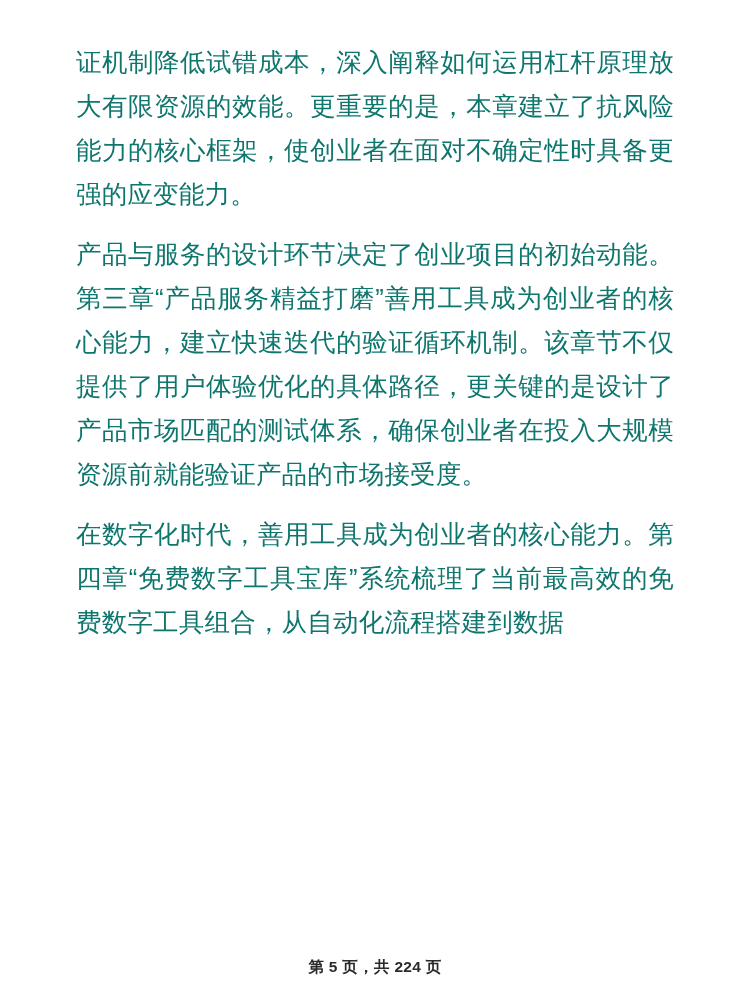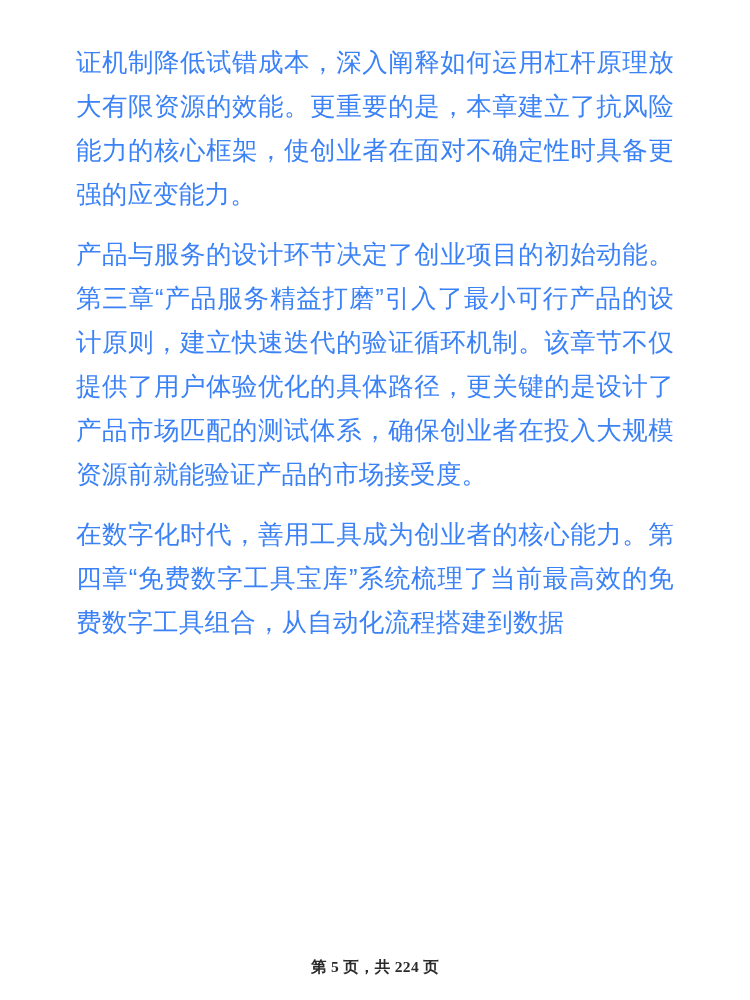--- a/index.html
+++ b/index.html
@@ -21,49 +21,48 @@
     height: 1000px;
     padding: 40px 76px 0 76px;
     background: #ffffff;
   }
   .body-text {
     font-size: 25.5px;
     line-height: 44px;
     letter-spacing: 0.2px;
     text-align: justify;
     text-justify: inter-character;
-    color: #3b82f6;
+    color: #0f766e;
     font-weight: 500;
   }
   .para {
     margin: 0 0 16px 0;
     text-indent: 0;
   }
   .para:last-of-type {
     margin-bottom: 16px;
   }
   .footer {
     position: absolute;
     left: 0;
     right: 0;
     bottom: 22px;
     text-align: center;
     font-size: 15.5px;
     font-weight: 700;
     color: #2b2b2b;
     letter-spacing: 0.3px;
-    font-family: Liberation Serif, serif;
   }
 </style>
 </head>
 <body>
 
 <div class="page">
 
   <div class="body-text">
     <p class="para">证机制降低试错成本，深入阐释如何运用杠杆原理放大有限资源的效能。更重要的是，本章建立了抗风险能力的核心框架，使创业者在面对不确定性时具备更强的应变能力。</p>
-    <p class="para">产品与服务的设计环节决定了创业项目的初始动能。第三章“产品服务精益打磨”引入了最小可行产品的设计原则，建立快速迭代的验证循环机制。该章节不仅提供了用户体验优化的具体路径，更关键的是设计了产品市场匹配的测试体系，确保创业者在投入大规模资源前就能验证产品的市场接受度。</p>
+    <p class="para">产品与服务的设计环节决定了创业项目的初始动能。第三章“产品服务精益打磨”善用工具成为创业者的核心能力，建立快速迭代的验证循环机制。该章节不仅提供了用户体验优化的具体路径，更关键的是设计了产品市场匹配的测试体系，确保创业者在投入大规模资源前就能验证产品的市场接受度。</p>
     <p class="para">在数字化时代，善用工具成为创业者的核心能力。第四章“免费数字工具宝库”系统梳理了当前最高效的免费数字工具组合，从自动化流程搭建到数据</p>
   </div>
 
   <div class="footer">第 5 页，共 224 页</div>
 
 </div>
 
 </body></html>

